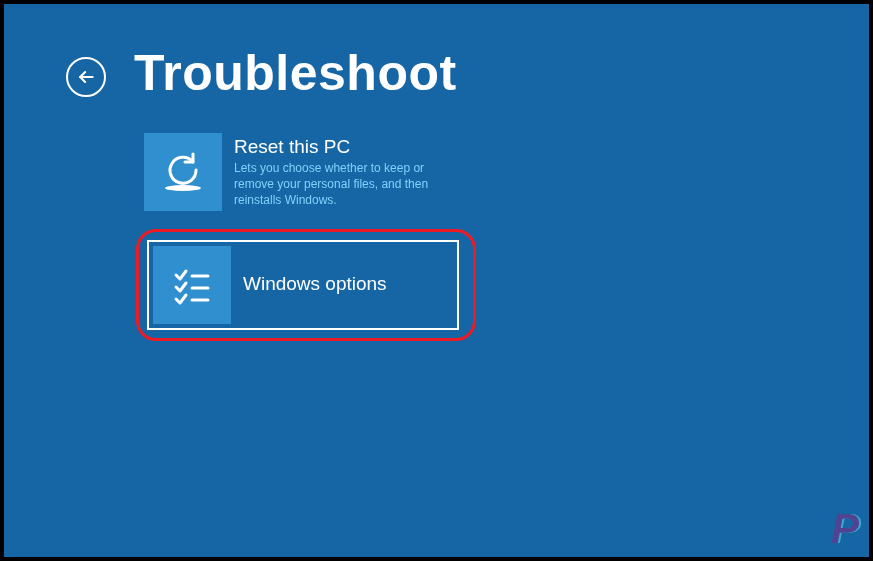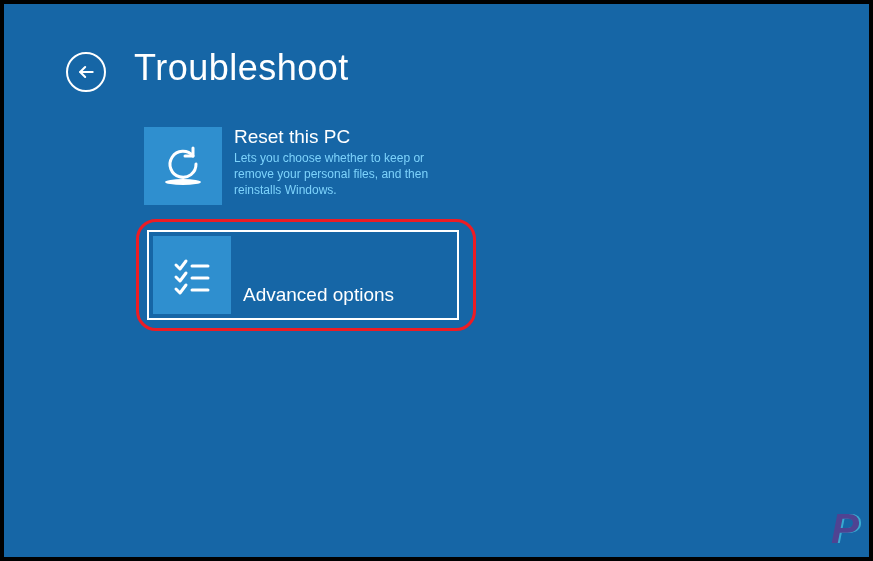--- a/index.html
+++ b/index.html
@@ -40,30 +40,30 @@
       cursor: pointer;
       margin-right: 28px;
       margin-top: 8px;
     }
     .back-btn svg {
       width: 20px;
       height: 20px;
     }
     .page-title {
       color: #ffffff;
-      font-size: 36px;
-      font-weight: 400;
+      font-size: 50px;
+      font-weight: 700;
       letter-spacing: 0.5px;
     }
     .options {
       padding-left: 140px;
     }
     .option-tile {
       display: flex;
-      align-items: flex-end;
+      align-items: center;
       width: 310px;
       margin-bottom: 14px;
       cursor: pointer;
     }
     .option-icon-box {
       width: 78px;
       height: 78px;
       background: #2f8fcf;
       display: flex;
       align-items: center;
@@ -157,21 +157,21 @@
             <svg class="icon-svg" viewBox="0 0 48 48" fill="none" stroke="#ffffff" stroke-width="3" stroke-linecap="round" stroke-linejoin="round">
               <polyline points="8 14 12 18 18 10"></polyline>
               <line x1="24" y1="15" x2="40" y2="15"></line>
               <polyline points="8 26 12 30 18 22"></polyline>
               <line x1="24" y1="27" x2="40" y2="27"></line>
               <polyline points="8 38 12 42 18 34"></polyline>
               <line x1="24" y1="39" x2="40" y2="39"></line>
             </svg>
           </div>
           <div class="option-text">
-            <div class="option-title">Advanced options</div>
+            <div class="option-title">Windows options</div>
             <div class="option-desc"></div>
           </div>
         </div>
       </div>
     </div>
 
   </div>
 
   <div class="watermark">P</div>
 

